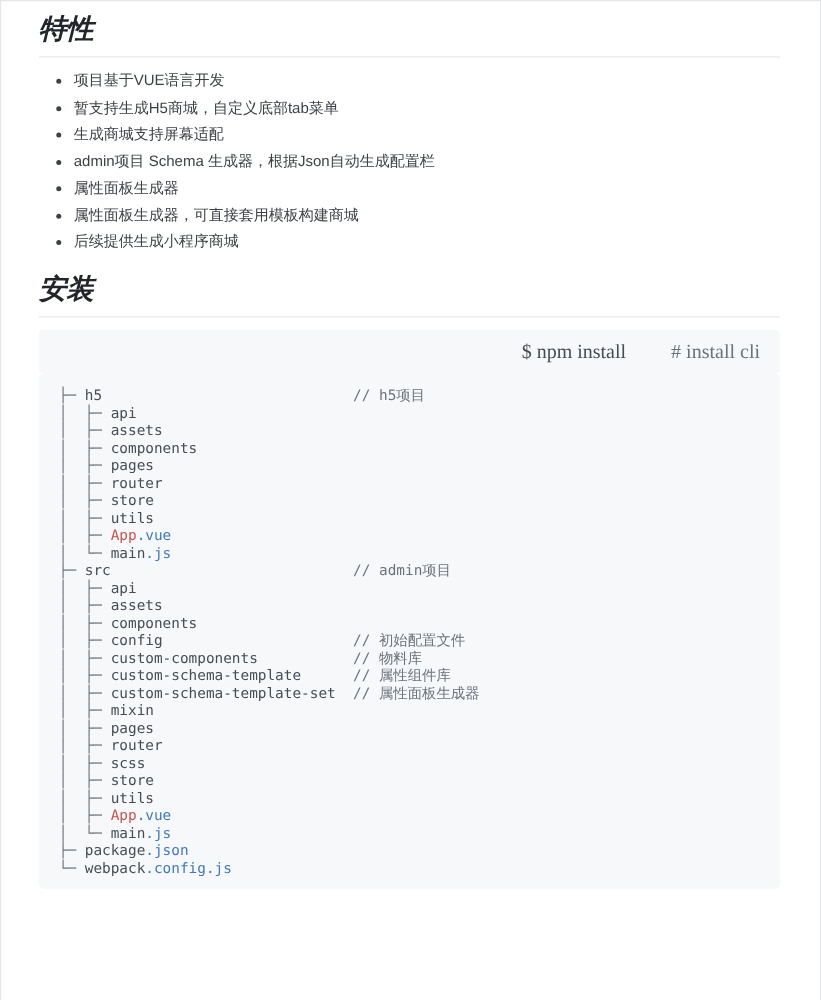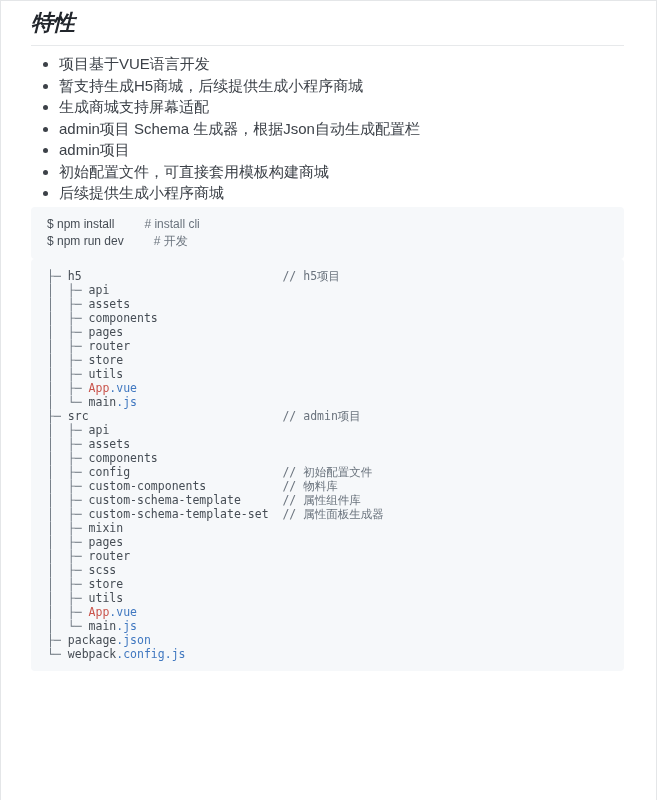--- a/index.html
+++ b/index.html
@@ -37,37 +37,38 @@
     border-bottom:1px solid var(--border);
     font-style:italic;
   }
   section.sec-install h2, section.sec-structure h2{margin-top:16px;}
   ul.features{
     list-style:disc;
     margin:10px 0 6px 0;
     padding-left:28px;
   }
   ul.features li{
-    font-size:15px;
+    font-size:12px;
     line-height:16px;
     margin:5px 0 5.5px 0;
     color:var(--body);
   }
   pre{
     background:var(--code-bg);
     border-radius:4px;
     margin:0;
     white-space:pre;
     overflow:hidden;
   }
   pre.install{
     padding:9px 16px;
-    font-family:Liberation Sans, sans-serif;
-    font-size:12px;
+    font-family:Liberation Serif, serif;
+    font-size:16px;
     line-height:17px;
+    text-align:right;
   }
   pre.structure{
     padding:10px 16px;
     font-family:"DejaVu Sans Mono", monospace;
     font-size:11.5px;
     line-height:14px;
   }
   .cmd{color:var(--code-text);}
   .cmt{color:var(--code-comment);}
   .glyph{color:var(--tree-glyph);}
@@ -77,30 +78,31 @@
 </style>
 </head>
 <body>
 
 <main>
 
   <section class="sec-features">
     <h2>特性</h2>
     <ul class="features" id="features-list">
         <li>项目基于VUE语言开发</li>
-        <li>暂支持生成H5商城，后续提供生成小程序商城</li>
+        <li>暂支持生成H5商城，自定义底部tab菜单</li>
         <li>生成商城支持屏幕适配</li>
         <li>admin项目 Schema 生成器，根据Json自动生成配置栏</li>
-        <li>admin项目</li>
-        <li>初始配置文件，可直接套用模板构建商城</li>
+        <li>属性面板生成器</li>
+        <li>属性面板生成器，可直接套用模板构建商城</li>
         <li>后续提供生成小程序商城</li>
       </ul>
   </section>
 
   <section class="sec-install">
-    <pre class="install" id="install-pre"><div><span class="cmd">$ npm install         </span><span class="cmt"># install cli</span></div><div><span class="cmd">$ npm run dev         </span><span class="cmt"># 开发</span></div></pre>
+    <h2>安装</h2>
+    <pre class="install" id="install-pre"><div><span class="cmd">$ npm install         </span><span class="cmt"># install cli</span></div></pre>
   </section>
 
   <section class="sec-structure">
     <pre class="structure" id="structure-pre"><div><span class="glyph">├─ </span><span class="tname">h5</span><span>                             </span><span class="cmt">// h5项目</span></div><div><span class="glyph">│  ├─ </span><span class="tname">api</span></div><div><span class="glyph">│  ├─ </span><span class="tname">assets</span></div><div><span class="glyph">│  ├─ </span><span class="tname">components</span></div><div><span class="glyph">│  ├─ </span><span class="tname">pages</span></div><div><span class="glyph">│  ├─ </span><span class="tname">router</span></div><div><span class="glyph">│  ├─ </span><span class="tname">store</span></div><div><span class="glyph">│  ├─ </span><span class="tname">utils</span></div><div><span class="glyph">│  ├─ </span><span class="tname red">App</span><span class="ext">.vue</span></div><div><span class="glyph">│  └─ </span><span class="tname">main</span><span class="ext">.js</span></div><div><span class="glyph">├─ </span><span class="tname">src</span><span>                            </span><span class="cmt">// admin项目</span></div><div><span class="glyph">│  ├─ </span><span class="tname">api</span></div><div><span class="glyph">│  ├─ </span><span class="tname">assets</span></div><div><span class="glyph">│  ├─ </span><span class="tname">components</span></div><div><span class="glyph">│  ├─ </span><span class="tname">config</span><span>                      </span><span class="cmt">// 初始配置文件</span></div><div><span class="glyph">│  ├─ </span><span class="tname">custom-components</span><span>           </span><span class="cmt">// 物料库</span></div><div><span class="glyph">│  ├─ </span><span class="tname">custom-schema-template</span><span>      </span><span class="cmt">// 属性组件库</span></div><div><span class="glyph">│  ├─ </span><span class="tname">custom-schema-template-set</span><span>  </span><span class="cmt">// 属性面板生成器</span></div><div><span class="glyph">│  ├─ </span><span class="tname">mixin</span></div><div><span class="glyph">│  ├─ </span><span class="tname">pages</span></div><div><span class="glyph">│  ├─ </span><span class="tname">router</span></div><div><span class="glyph">│  ├─ </span><span class="tname">scss</span></div><div><span class="glyph">│  ├─ </span><span class="tname">store</span></div><div><span class="glyph">│  ├─ </span><span class="tname">utils</span></div><div><span class="glyph">│  ├─ </span><span class="tname red">App</span><span class="ext">.vue</span></div><div><span class="glyph">│  └─ </span><span class="tname">main</span><span class="ext">.js</span></div><div><span class="glyph">├─ </span><span class="tname">package</span><span class="ext">.json</span></div><div><span class="glyph">└─ </span><span class="tname">webpack</span><span class="ext">.config.js</span></div></pre>
   </section>
 
 </main>
 
 </body></html>

